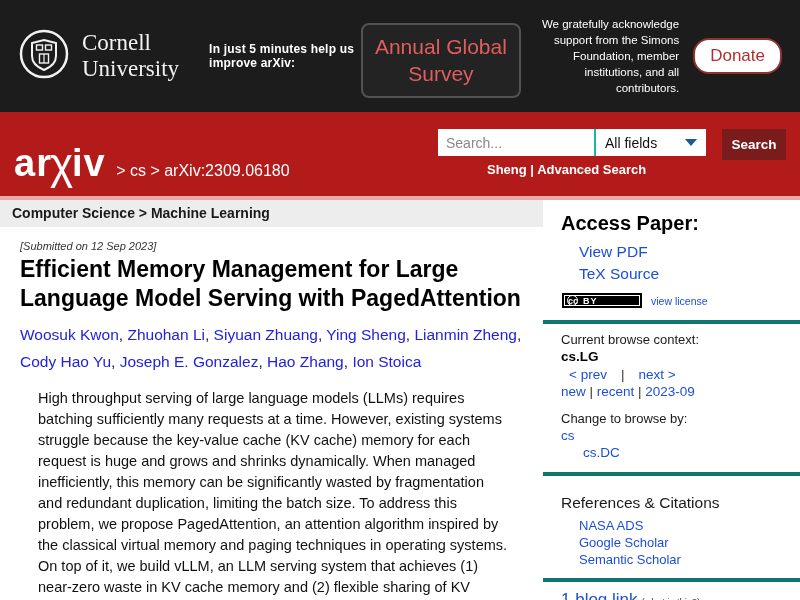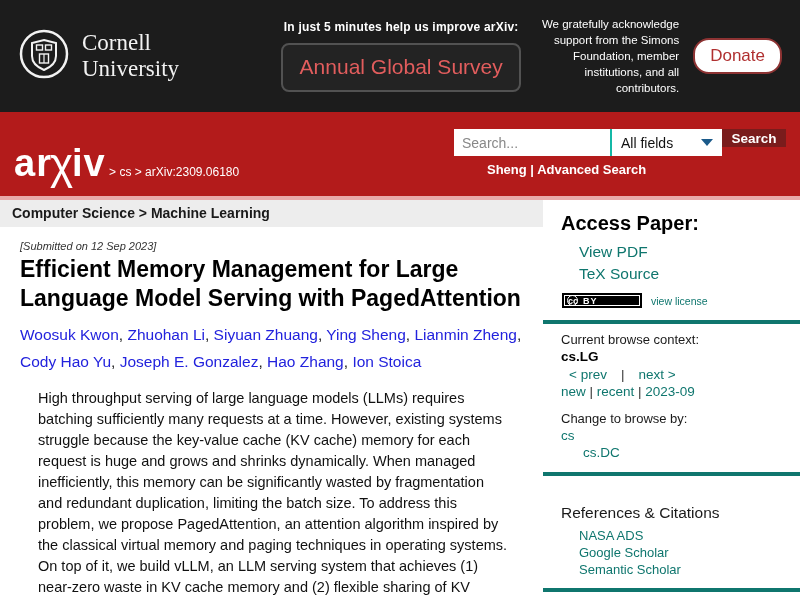--- a/index.html
+++ b/index.html
@@ -4,91 +4,91 @@
 <style>
   * { margin:0; padding:0; box-sizing:border-box; }
   html,body { width:800px; height:600px; overflow:hidden; background:#fff;
               font-family:"Liberation Sans", sans-serif; }
 
   
   .topbar { height:112px; background:#1c1c1c; display:flex; align-items:center;
             justify-content:space-between; padding:0 18px; }
   .cornell { display:flex; align-items:center; gap:12px; cursor:pointer; }
   .cornell-text { color:#f2f2f2; font-family:"Liberation Serif", serif; font-size:23px; }
-  .survey { display:flex; flex-direction:column; align-items:center; margin-left:30px; }
+  .survey { display:flex; flex-direction:row; align-items:center; margin-left:30px; }
   .survey-prompt { color:#fff; font-size:12px; font-weight:bold; letter-spacing:.2px; }
   .survey-btn { margin-top:9px; width:240px; padding:9px 6px; background:#232323;
                 border:2px solid #525252; border-radius:8px; color:#e25d5d;
                 font-size:21px; line-height:1.25; text-align:center; cursor:pointer;
                 font-family:"Liberation Sans", sans-serif; }
   .bannerright { display:flex; align-items:center; gap:14px; }
   .ack { width:158px; color:#fff; font-size:11.5px; line-height:1.4; text-align:right; }
   .ack a { color:#fff; }
   .donate-btn { background:#fff; color:#b03030; border:2px solid #8d3333; border-radius:16px;
                 padding:6px 15px; font-size:17px; cursor:pointer;
                 font-family:"Liberation Sans", sans-serif; }
 
   
   .redbar { position:relative; height:84px; background:#b31b1b; }
   .logorow { position:absolute; left:14px; top:24px; color:#fff; white-space:nowrap; }
   .arxiv-logo { font-size:38px; font-weight:bold; letter-spacing:1px; cursor:pointer; }
   .arxiv-logo .chi { font-size:44px; font-weight:normal; position:relative; top:3px; margin:0 -2px; }
-  .crumb { font-size:12px; color:#fff; }
+  .crumb { font-size:16px; margin-left:6px; color:#fff; }
   .crumb a { color:#fff; text-decoration:none; }
   .searchrow { position:absolute; right:14px; top:17px; display:flex; height:27px; }
   .search-input { width:156px; height:27px; border:none; padding:0 8px; font-size:14px;
                   font-family:"Liberation Sans", sans-serif; }
   .search-input::placeholder { color:#888; }
   .field-select { width:112px; height:27px; background:#fff; border-left:2px solid #14b8a6;
                   display:flex; align-items:center; justify-content:space-between;
                   padding:0 9px; font-size:14px; color:#111; cursor:pointer; }
   .chev { width:0; height:0; border-left:6px solid transparent; border-right:6px solid transparent;
           border-top:7px solid #1b5a8a; }
-  .search-btn { width:64px; height:18px; background:#7a1c1c; color:#fff; border:none;
+  .search-btn { width:64px; height:31px; background:#7a1c1c; color:#fff; border:none;
                 font-size:13.5px; font-weight:bold; cursor:pointer;
-                font-family:"Liberation Sans", sans-serif; }
+                font-family:"Liberation Sans", sans-serif;margin-left:16px; }
   .helprow { position:absolute; left:487px; top:50px; color:#fff; font-size:13px; font-weight:bold; }
   .helprow a { color:#fff; text-decoration:none; }
 
   
   .content { display:flex; border-top:4px solid #e9a9a9; height:400px; }
   .leftcol { width:543px; }
   .subject-strip { background:#ededed; height:27px; line-height:27px; padding-left:12px;
                    font-size:14px; font-weight:bold; color:#1a1a1a; }
   .submitted { margin:13px 20px 3px 20px; font-style:italic; font-size:11px; color:#333; }
   .paper-title { margin:3px 20px 9px 20px; font-size:23px; font-weight:bold; line-height:1.27;
                  color:#000; }
   .authors { margin:4px 20px; font-size:15.5px; line-height:1.7; color:#1a1a1a; }
   .authors a { color:#2222dd; text-decoration:none; cursor:pointer;margin-top:44px; }
   .abstract { margin:13px 34px 0 38px; font-size:14.5px; line-height:1.45; color:#111; }
 
   
   .sidebar { flex:1; }
   .sb-sec { padding:8px 10px 10px 18px; }
   .sb-sec + .sb-sec { border-top:4px solid #0f766e; }
-  .sidebar a { color:#0f766e; text-decoration:none; cursor:pointer; }
+  .sidebar a { color:#1d4ed8; text-decoration:none; cursor:pointer; }
   .access-heading { font-size:20px; font-weight:bold; color:#000; margin:4px 0 6px 0; }
   .sb-links a { display:block; font-size:15.5px; margin-left:18px; line-height:1.4; }
   .license-row { display:flex; align-items:center; gap:9px; margin:9px 0 2px 1px; }
   .cc-badge { display:flex; align-items:center; background:#000; border:1px solid #000;
               outline:1px solid #fff; outline-offset:-3px; width:80px; height:15px;
               padding:0 4px; gap:5px; cursor:pointer; }
   .cc-circ { color:#fff; font-size:9px; font-weight:bold; border:1px solid #fff;
              border-radius:50%; width:11px; height:11px; line-height:10px; text-align:center; }
   .cc-by { color:#fff; font-size:9px; font-weight:bold; letter-spacing:1px; }
   .view-license { font-size:10.5px; }
   .sb-label { font-size:13px; color:#1a1a1a; }
   .sb-bold { font-size:13.5px; font-weight:bold; color:#000; margin:2px 0; }
   .prevnext { font-size:13.5px; margin:3px 0 2px 8px; color:#333; }
   .prevnext .sep { margin:0 14px; }
   .nrm { font-size:13.5px; color:#333; }
   .mt { margin-top:12px; }
   .browse-cs { font-size:13.5px; margin-top:2px; }
   .browse-csdc { font-size:13.5px; margin:2px 0 2px 22px; }
-  .refs-heading { font-size:15.5px; font-weight:normal; color:#1a1a1a; margin:20px 0 6px 0; }
+  .refs-heading { font-size:15.5px; font-weight:normal; color:#1a1a1a; margin:10px 0 6px 0; }
   .refs-links a { display:block; font-size:13px; margin-left:18px; line-height:1.28; }
   .blog-link { font-size:17px; }
   .blog-hint { font-size:9.5px; color:#444; margin-left:4px; }
 </style>
 </head>
 <body>
 
 <div class="page">
 
   <header class="topbar">

